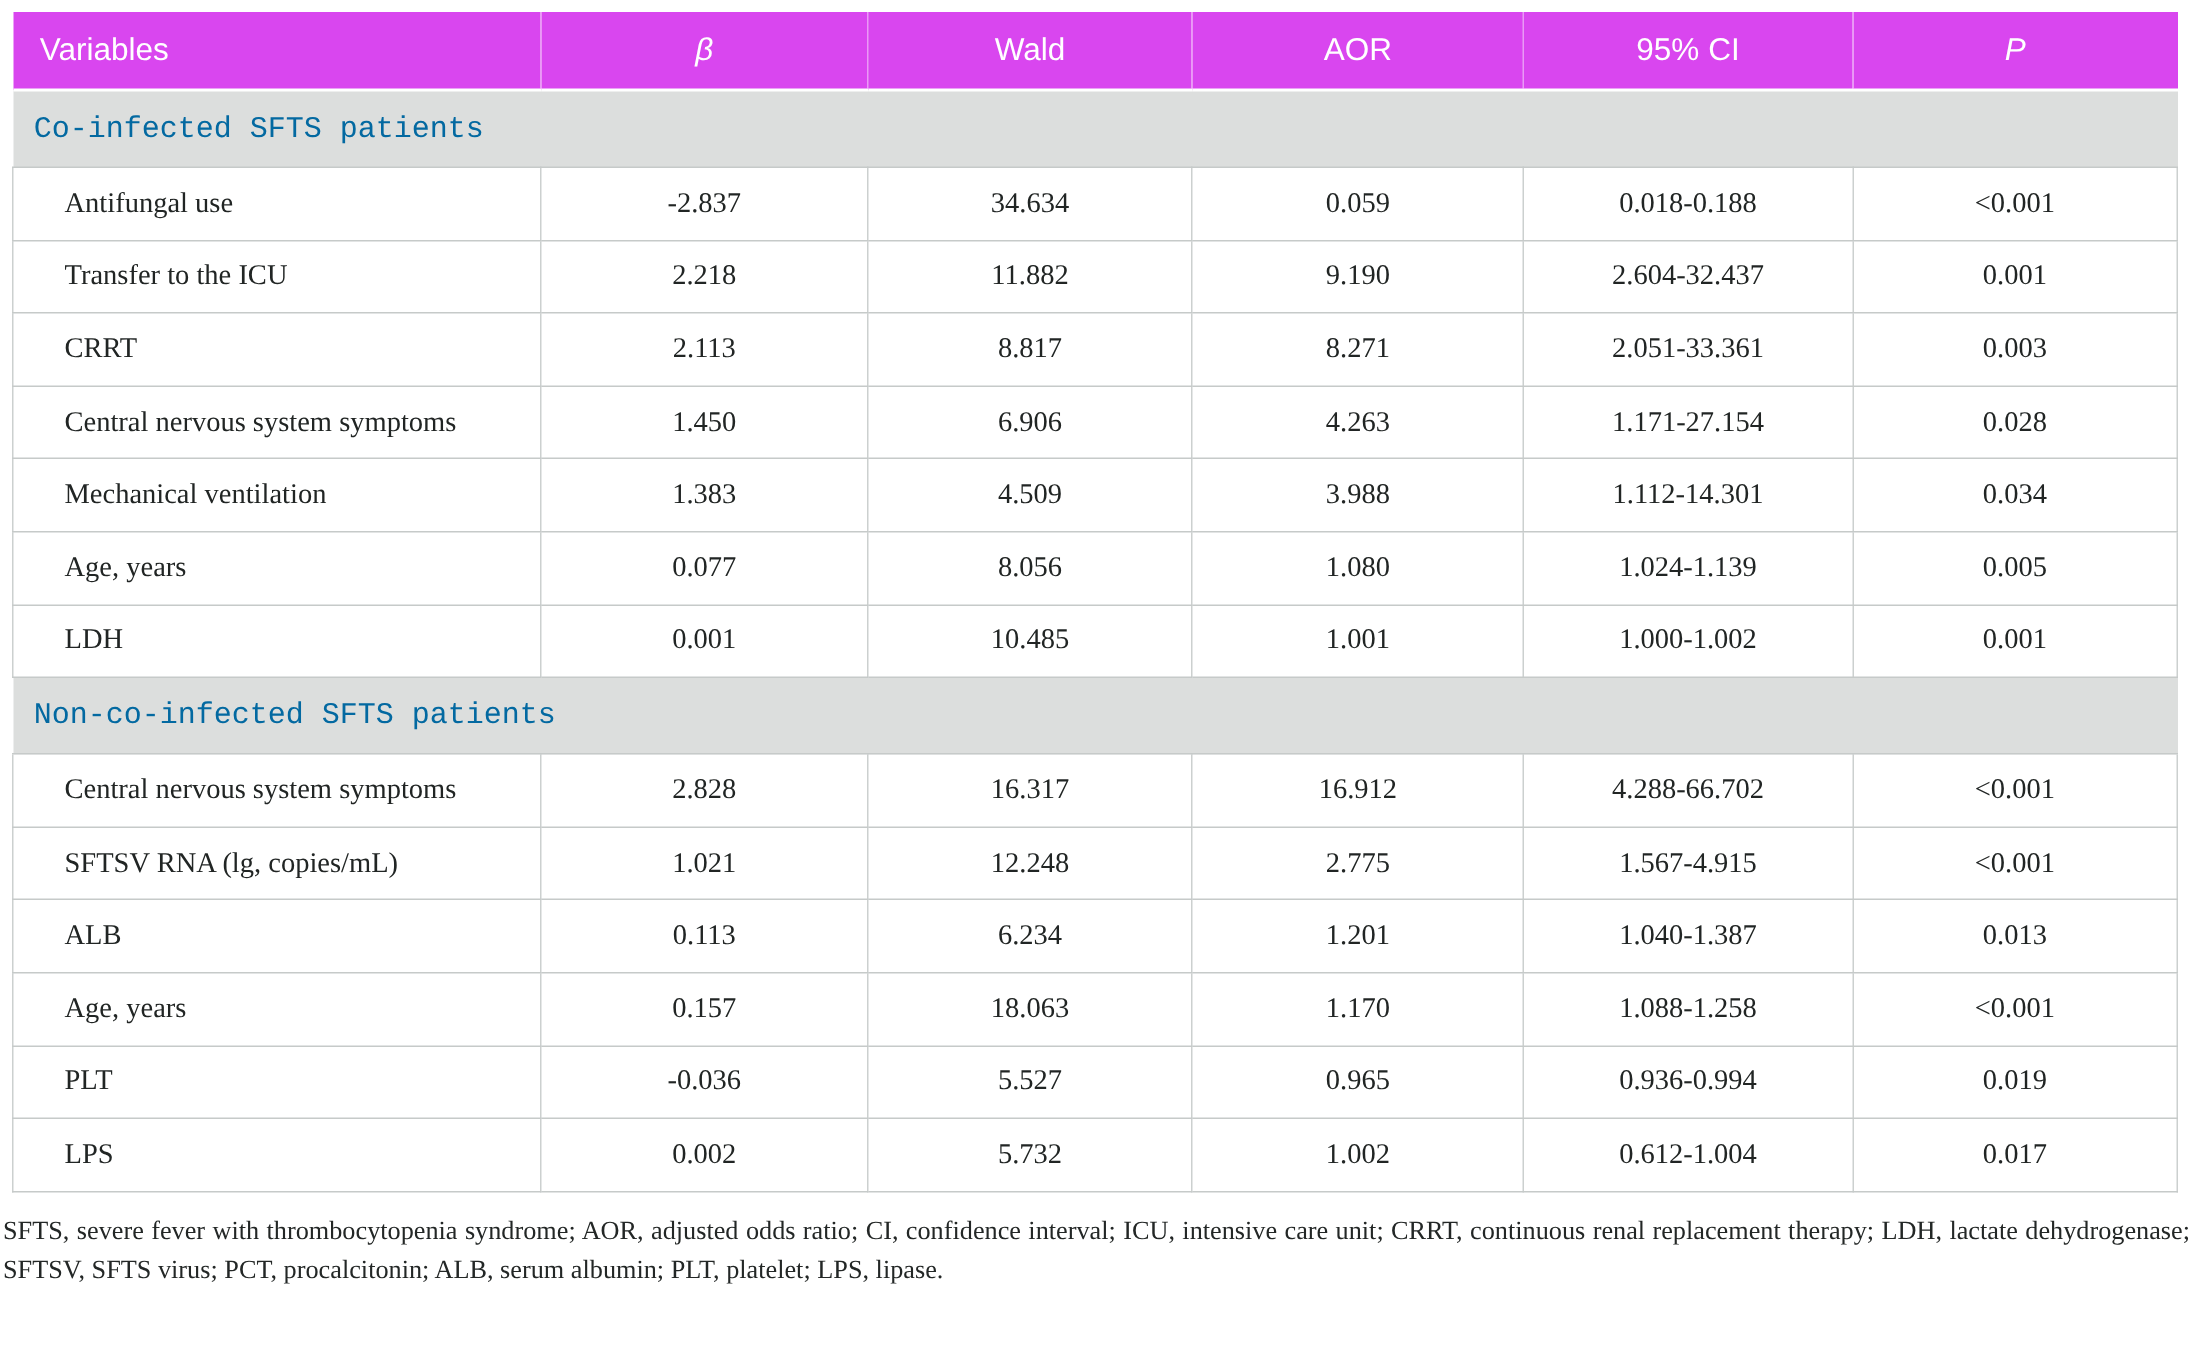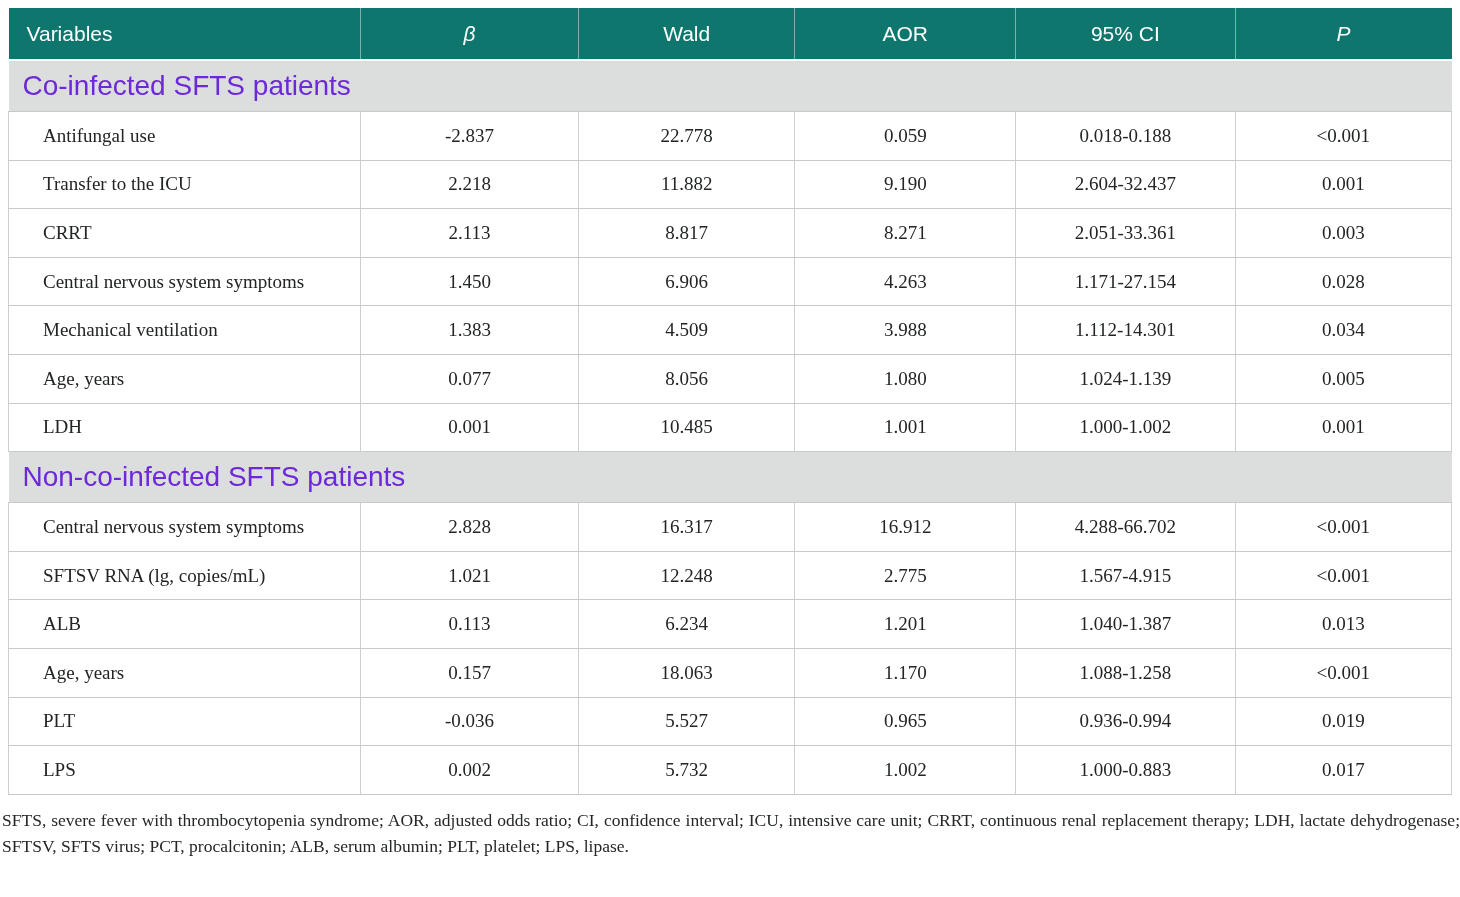--- a/index.html
+++ b/index.html
@@ -16,21 +16,21 @@
     background: #ffffff;
     font-family: "Liberation Sans", sans-serif;
   }
   table.reg-table {
     width: 1444px;
     border-collapse: collapse;
     table-layout: fixed;
   }
   
   table.reg-table thead th {
-    background: #0f766e;
+    background: #d946ef;
     color: #ffffff;
     font-family: "Liberation Sans", sans-serif;
     font-weight: normal;
     font-size: 21px;
     height: 51px;
     text-align: center;
     vertical-align: middle;
     padding: 0 6px;
     border-bottom: 2px solid #ffffff;
   }
@@ -38,23 +38,23 @@
     text-align: left;
     padding-left: 18px;
   }
   table.reg-table thead th + th {
     border-left: 1px solid rgba(255,255,255,0.45);
   }
   th.italic { font-style: italic; }
   
   tr.section td {
     background: #dcdedd;
-    color: #6d28d9;
-    font-family: Liberation Sans, sans-serif;
-    font-size: 28px;
+    color: #0369a1;
+    font-family: Liberation Mono, monospace;
+    font-size: 20px;
     height: 48px;
     vertical-align: middle;
     padding-left: 14px;
     border-bottom: 1px solid #c6cac9;
   }
   
   tr.data td {
     background: #ffffff;
     color: #212524;
     font-family: "Liberation Serif", "DejaVu Serif", serif;
@@ -107,21 +107,21 @@
       </tr>
     </thead>
     <tbody>
       <tr class="section">
         <td colspan="6">Co-infected SFTS patients</td>
       </tr>
 
       <tr class="data">
         <td class="var">Antifungal use</td>
         <td>-2.837</td>
-        <td>22.778</td>
+        <td>34.634</td>
         <td>0.059</td>
         <td>0.018-0.188</td>
         <td>&lt;0.001</td>
       </tr>
       <tr class="data">
         <td class="var">Transfer to the ICU</td>
         <td>2.218</td>
         <td>11.882</td>
         <td>9.190</td>
         <td>2.604-32.437</td>
@@ -210,20 +210,20 @@
         <td>5.527</td>
         <td>0.965</td>
         <td>0.936-0.994</td>
         <td>0.019</td>
       </tr>
       <tr class="data">
         <td class="var">LPS</td>
         <td>0.002</td>
         <td>5.732</td>
         <td>1.002</td>
-        <td>1.000-0.883</td>
+        <td>0.612-1.004</td>
         <td>0.017</td>
       </tr>
     </tbody>
   </table>
 
   <p class="footnote">SFTS, severe fever with thrombocytopenia syndrome; AOR, adjusted odds ratio; CI, confidence interval; ICU, intensive care unit; CRRT, continuous renal replacement therapy; LDH, lactate dehydrogenase; SFTSV, SFTS virus; PCT, procalcitonin; ALB, serum albumin; PLT, platelet; LPS, lipase.</p>
 </div>
 
 </body></html>

